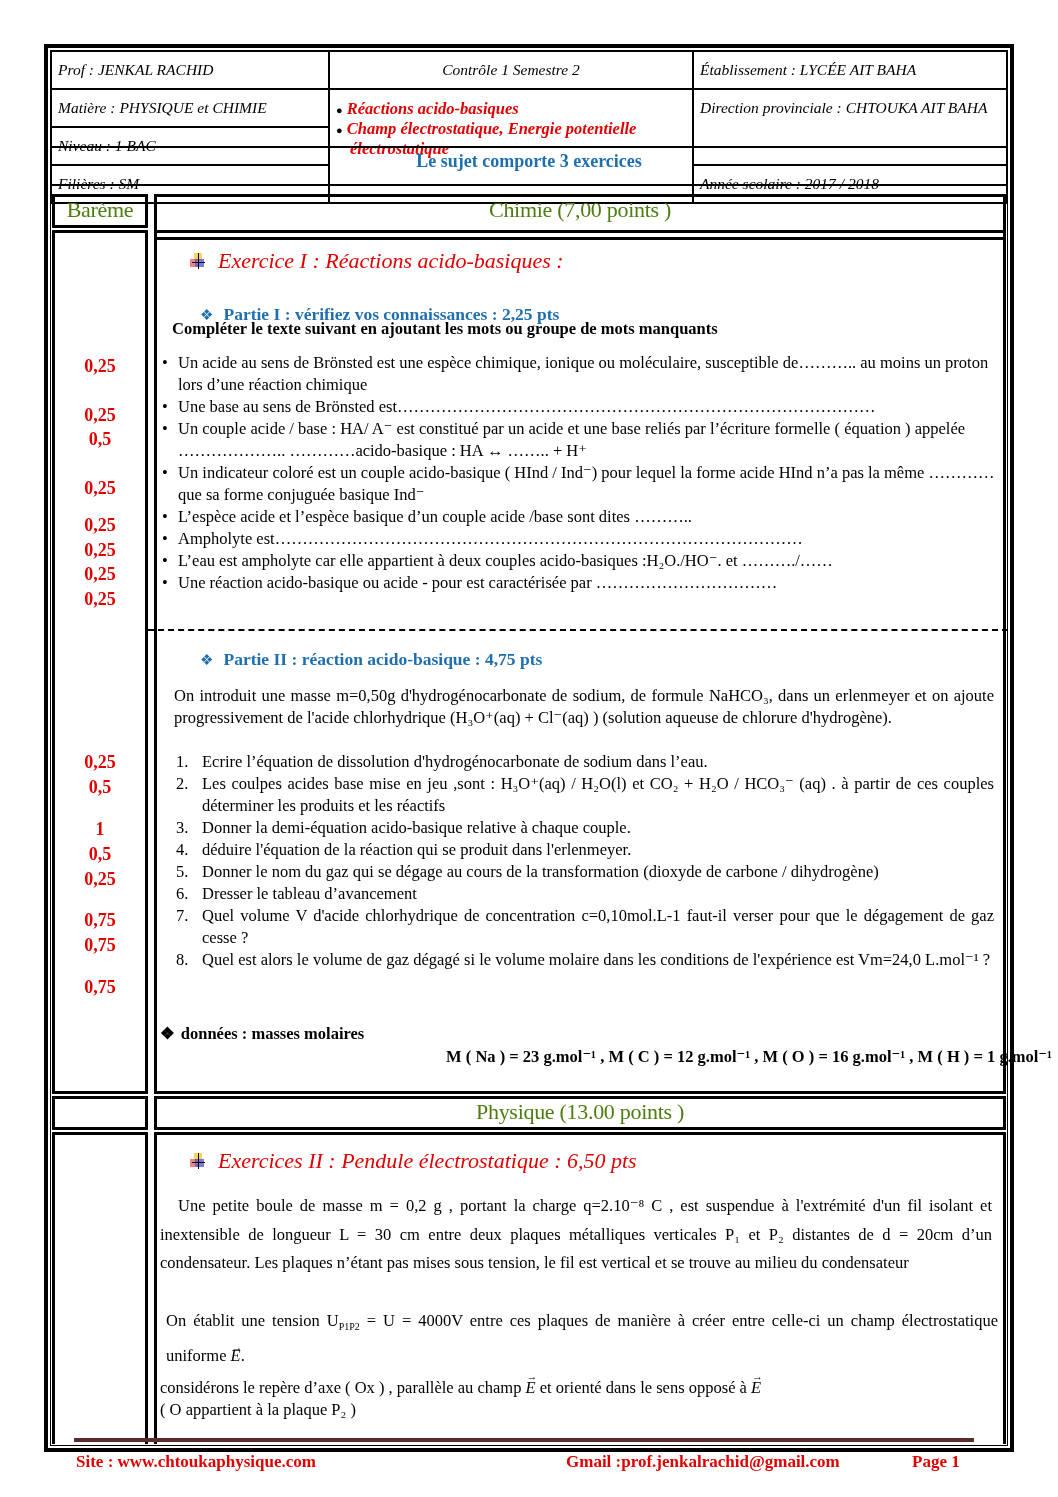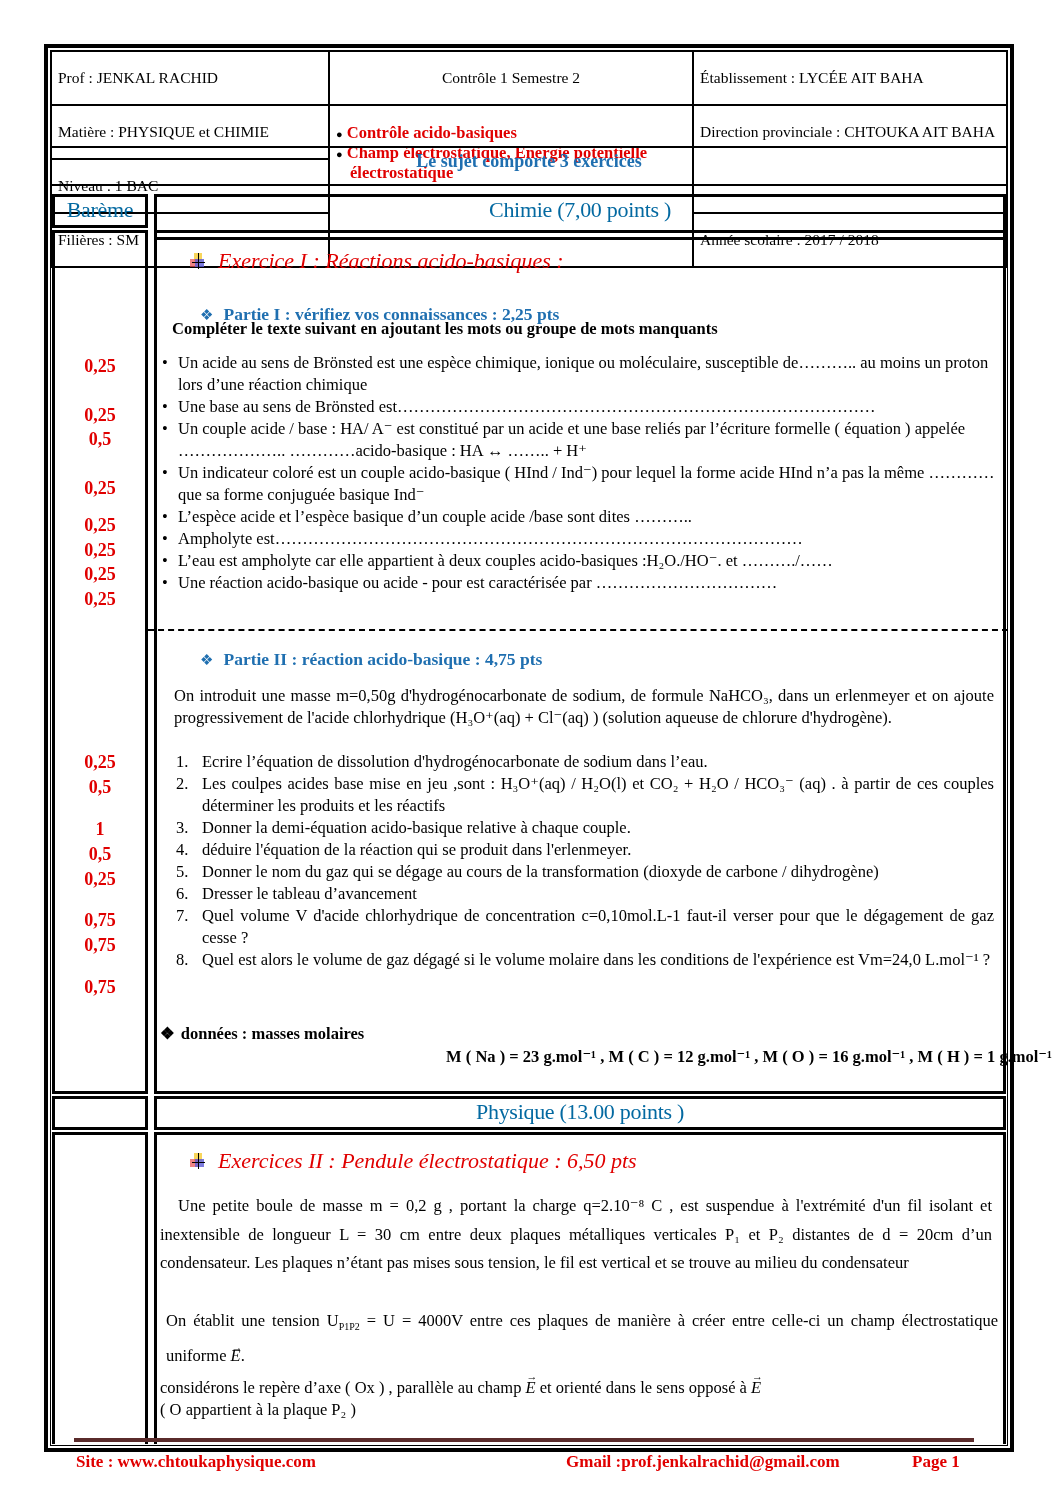--- a/index.html
+++ b/index.html
@@ -2,30 +2,30 @@
 <html><head>
 <meta charset="utf-8">
 <style>
   html, body { margin:0; padding:0; background:#fff; }
   body { width:1058px; height:1497px; position:relative; font-family:"Liberation Serif","DejaVu Serif",serif; color:#000; overflow:hidden; }
   .page-frame { position:absolute; left:44px; top:44px; width:970px; height:1408px; border:4px solid #000; box-sizing:border-box; }
   .page-frame::after { content:""; position:absolute; left:2px; top:2px; right:2px; bottom:2px; border:1px solid #000; pointer-events:none; }
 
   
   .hdr { position:absolute; left:50px; top:50px; width:958px; border-collapse:collapse; font-size:15.5px; }
-  .hdr td { border:2px solid #000; padding:17px 6px; vertical-align:top; }
+  .hdr td { border:2px solid #000; padding:9px 6px; vertical-align:top;font-style:italic; }
   .hdr .red { color:#e00000; font-weight:bold; font-size:16.5px; }
   .hdr .center { text-align:center;margin-left:8px; }
   .subject-count { position:absolute; left:50px; top:146px; width:958px; height:40px; border:2px solid #000; box-sizing:border-box; text-align:center; color:#1f6fb0; font-weight:bold; font-size:18px; padding-top:3px; }
 
   
   .row { position:absolute; border:3px solid #000; box-sizing:border-box; }
   .bareme-col { left:52px; width:96px; }
   .main-col { left:154px; width:852px; }
-  .sec-title { color:#0369a1; font-size:22px; text-align:center; font-family:"Liberation Serif",serif; letter-spacing:-0.3px; }
+  .sec-title { color:#4d7c0f; font-size:22px; text-align:center; font-family:"Liberation Serif",serif; letter-spacing:-0.3px; }
 
   .pts { position:absolute; left:52px; width:96px; text-align:center; color:#e00000; font-weight:bold; font-size:18px; }
 
   .content { position:absolute; left:160px; width:836px; font-size:16.5px; line-height:22px; }
   .ex-title { color:#e00000; font-size:22px;font-style:italic; }
   .part-title { color:#1f6fb0; font-weight:bold; font-size:17.5px; }
   .bullet-list { margin:0; padding:0; list-style:none; }
   .bullet-list li { position:relative; padding-left:18px; }
   .bullet-list li::before { content:"•"; position:absolute; left:2px; top:0; }
   .q-list { margin:0; padding:0; list-style:none; }
@@ -56,21 +56,21 @@
 <table class="hdr">
   <tbody>
       <tr>
     <td style="width:264px">Prof : JENKAL RACHID</td>
     <td class="center" style="width:350px">Contrôle 1  Semestre 2</td>
     <td>Établissement : LYCÉE AIT BAHA</td>
   </tr>
   <tr>
     <td>Matière : PHYSIQUE et CHIMIE</td>
     <td rowspan="3" class="red">
-      <div><span style="color:#000;font-size:11px;">●</span> <span>Contrôle acido-basiques</span></div>
+      <div><span style="color:#000;font-size:11px;">●</span> <span>Réactions acido-basiques</span></div>
       <div style="padding-left:14px;text-indent:-14px;"><span style="color:#000;font-size:11px;">●</span> <span>Champ électrostatique, Energie potentielle électrostatique</span></div>
     </td>
     <td rowspan="2">Direction provinciale : CHTOUKA AIT BAHA</td>
   </tr>
   <tr>
         <td>Niveau : 1 BAC</td>
       </tr>
   <tr>
     <td>Filières : SM</td>
     <td>Année scolaire : 2017 / 2018</td>

